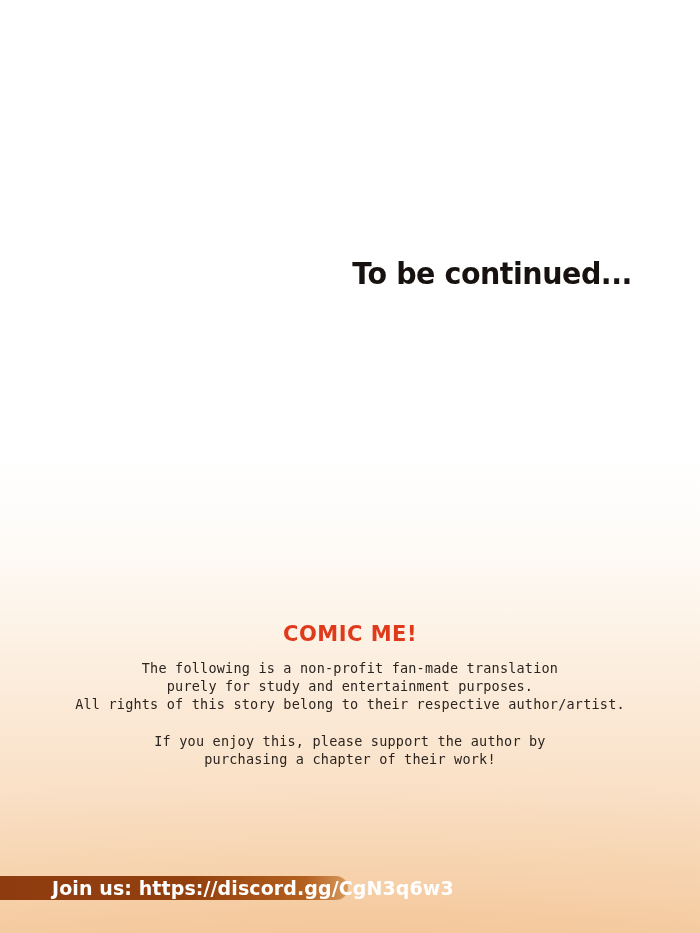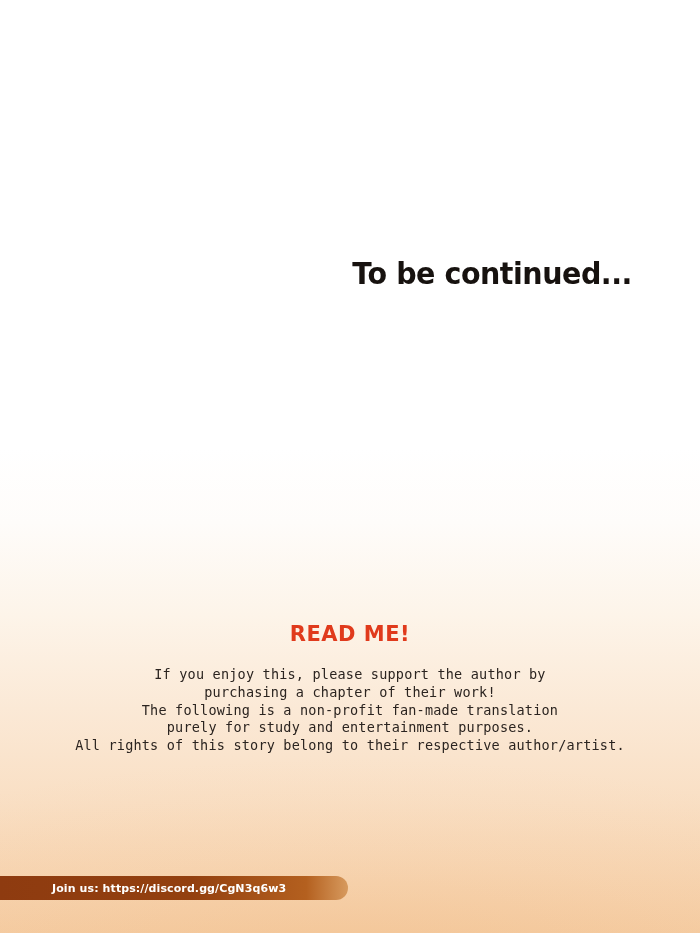--- a/index.html
+++ b/index.html
@@ -104,46 +104,46 @@
     background: linear-gradient(to right, #8a3a10 0%, #8a3a10 62%, #a8section 100%);
     background: linear-gradient(to right, #8e3b10 0%, #93400f 55%, #b4601f 88%, #d79a5e 100%);
     border-radius: 0 12px 12px 0;
     display: flex;
     align-items: center;
     z-index: 3;
   }
   .discord-text {
     color: #ffffff;
     font-family: "DejaVu Sans", sans-serif;
-    font-size: 11px;
+    font-size: 19px;
     font-weight: 700;
     padding-left: 52px;
     white-space: nowrap;
     letter-spacing: 0.1px;
   }
 </style>
 </head>
 <body>
 
 <div class="page">
 
   <div class="to-be-continued">To be continued...</div>
 
   <div class="readme-block">
-    <div class="readme-title">READ ME!</div>
-
-    <p class="readme-para second">
-      <span>If you enjoy this, please support the author by</span><br>
-      <span>purchasing a chapter of their work!</span>
-    </p>
+    <div class="readme-title">COMIC ME!</div>
 
     <p class="readme-para">
       <span>The following is a non-profit fan-made translation</span><br>
       <span>purely for study and entertainment purposes.</span><br>
       <span>All rights of this story belong to their respective author/artist.</span>
+    </p>
+
+    <p class="readme-para second">
+      <span>If you enjoy this, please support the author by</span><br>
+      <span>purchasing a chapter of their work!</span>
     </p>
   </div>
 
 
   <div class="discord-bar">
     <span class="discord-text">Join us: https://discord.gg/CgN3q6w3</span>
   </div>
 
 </div>
 

